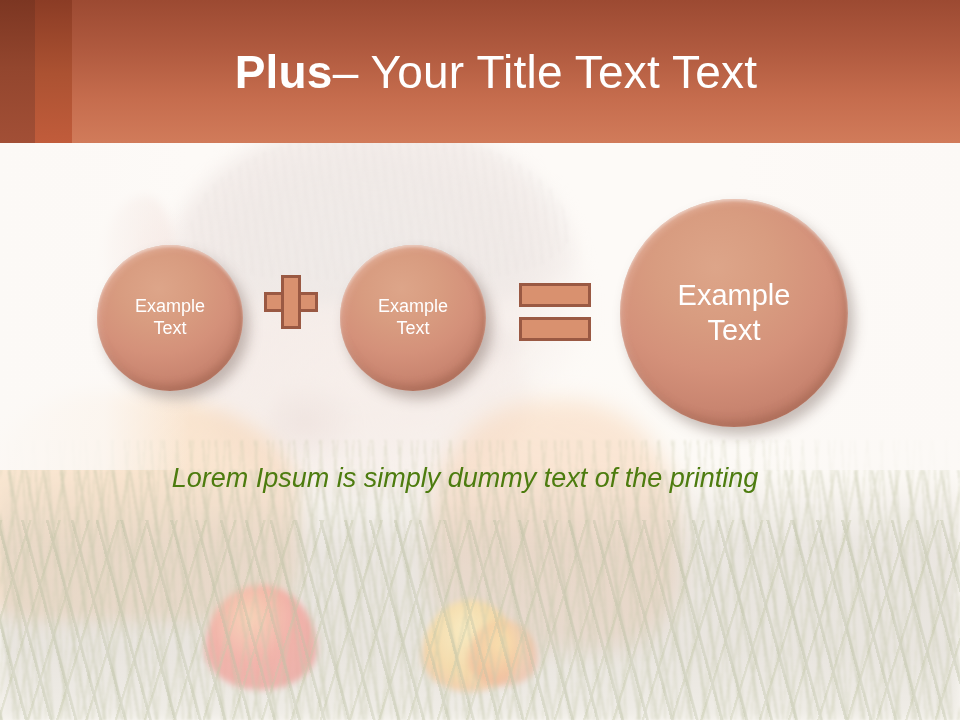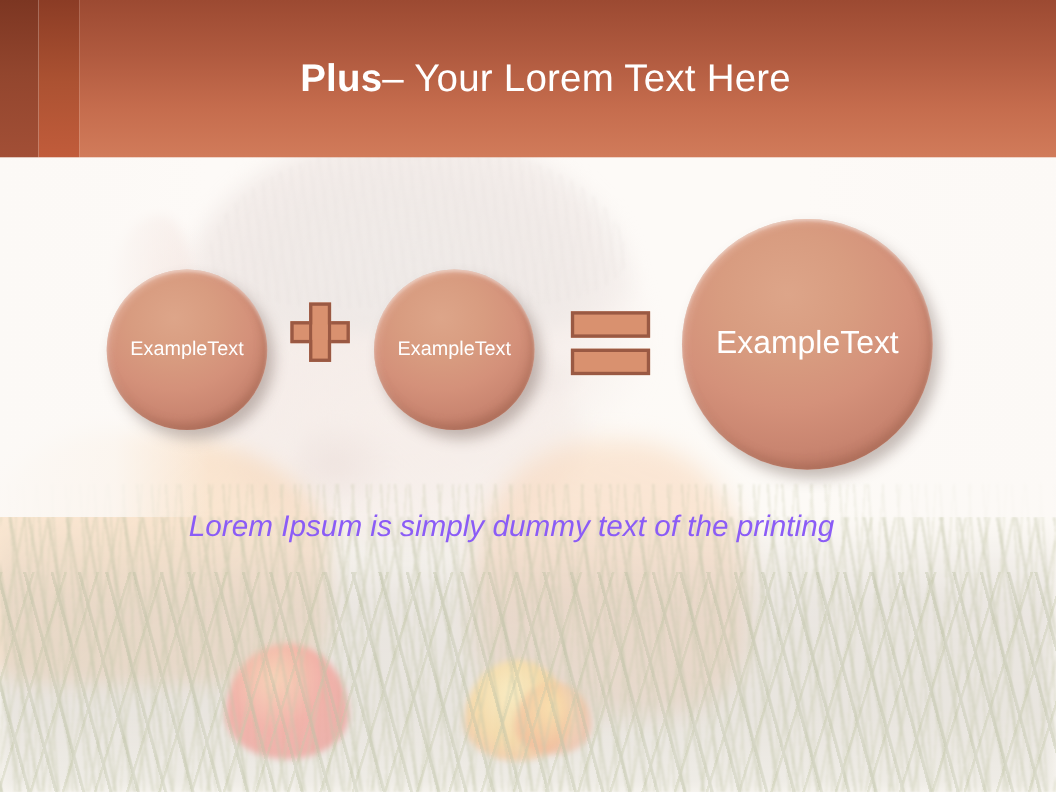--- a/index.html
+++ b/index.html
@@ -241,21 +241,21 @@
   .header-title {
     position: absolute;
     left: 72px;
     top: 0;
     width: 848px;
     height: 143px;
     display: flex;
     align-items: center;
     justify-content: center;
     color: #ffffff;
-    font-size: 35px;
+    font-size: 46px;
     letter-spacing: 0.2px;
     white-space: nowrap;
   }
   .header-title .t-strong {
     font-weight: bold;
   }
   .header-title .t-rest {
     font-weight: normal;
   }
 
@@ -265,21 +265,21 @@
     left: 0;
     top: 143px;
     width: 960px;
     height: 310px;
   }
 
   .circle {
     position: absolute;
     border-radius: 50%;
     display: flex;
-    flex-direction: row;
+    flex-direction: column;
     align-items: center;
     justify-content: center;
     color: #ffffff;
     text-align: center;
     line-height: 1.22;
     background:
       radial-gradient(ellipse 78% 72% at 42% 30%, #dda589 0%, #d89c80 34%, #d4917a 62%, #c98570 86%, #bc7865 100%);
     box-shadow:
       6px 8px 13px rgba(90,66,58,0.34),
       inset 0 2px 3px rgba(255,255,255,0.42),
@@ -368,21 +368,21 @@
 
   
   .caption {
     position: absolute;
     left: 110px;
     top: 460px;
     width: 710px;
     text-align: center;
     font-size: 27px;
     font-style: italic;
-    color: #8b5cf6;
+    color: #4d7c0f;
     line-height: 1.38;
   }
 </style>
 </head>
 <body>
 
 <div id="slide">
 
   <div class="bg-photo">
     <div class="bg-base"></div>
@@ -406,21 +406,21 @@
     <div class="bg-wash-left"></div>
     <div class="bg-wash-right"></div>
   </div>
 
   <div class="header">
     <div class="header-band-dark"></div>
     <div class="header-band-mid"></div>
     <div class="header-band-main"></div>
     <div class="header-title">
       <span class="t-strong">Plus</span>
-        <span class="t-rest"> – Your Lorem Text Here</span>
+        <span class="t-rest"> – Your Title Text Text</span>
     </div>
   </div>
 
   <div class="diagram">
 
     <div class="circle circle-small-1">
       <span>Example</span>
       <span>Text</span>
     </div>
 

